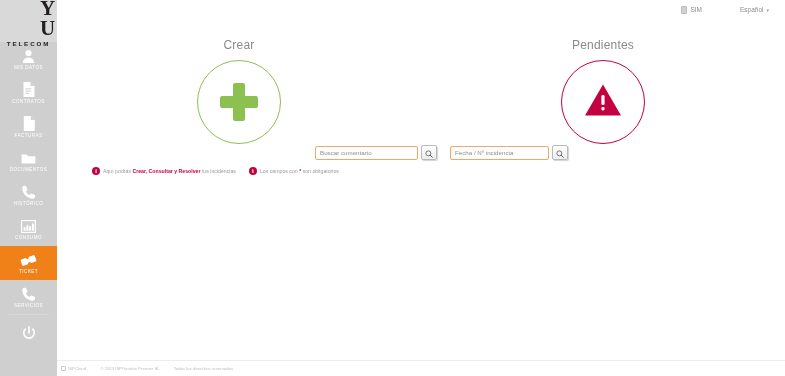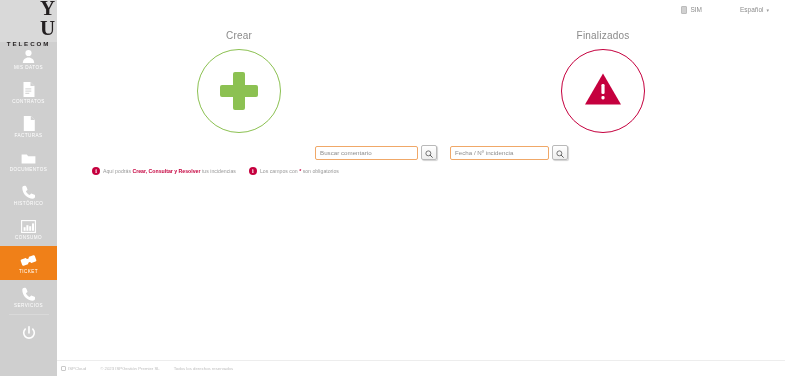--- a/index.html
+++ b/index.html
@@ -70,21 +70,21 @@
 
   
   .main { position: absolute; left: 57px; top: 19px; right: 0; bottom: 16px; }
 
   .tiles {
     position: absolute; left: 0; top: 11px; width: 728px; height: 120px;
     display: flex;
   }
   .tile { flex: 1; display: flex; flex-direction: column; align-items: center; }
   .tile-label {
-    font-size: 10px; color: #8a8a8a; margin-bottom: 8px; letter-spacing: .2px;
+    font-size: 12px; color: #8a8a8a; margin-bottom: 8px; letter-spacing: .2px; margin-top: 8px;
   }
   .circle {
     width: 84px; height: 84px; border-radius: 50%;
     border: 1.6px solid #000; background: #fff;
     display: flex; align-items: center; justify-content: center;
     cursor: pointer;
   }
   .c-green { border-color: #8cc152; }
   .c-blue  { border-color: #2a6ebb; }
   .c-red   { border-color: #c5003e; }
@@ -278,21 +278,21 @@
 
       <div class="tile">
         <div class="tile-label">Crear</div>
         <div class="circle c-green">
           <span class="plus-ico"></span>
         </div>
       </div>
 
 
       <div class="tile">
-        <div class="tile-label">Finalizados</div>
+        <div class="tile-label">Pendientes</div>
         <div class="circle c-red">
           <span>
             <svg width="40" height="38" viewBox="0 0 40 38">
               <path d="M20 3.5 38 34.5H2z" fill="#c5003e"></path>
               <rect x="18.4" y="14" width="3.2" height="10" rx="1.3" fill="#fff"></rect>
               <rect x="18.4" y="26" width="3.2" height="3.4" rx="1.3" fill="#fff"></rect>
             </svg>
           </span>
         </div>
       </div>

